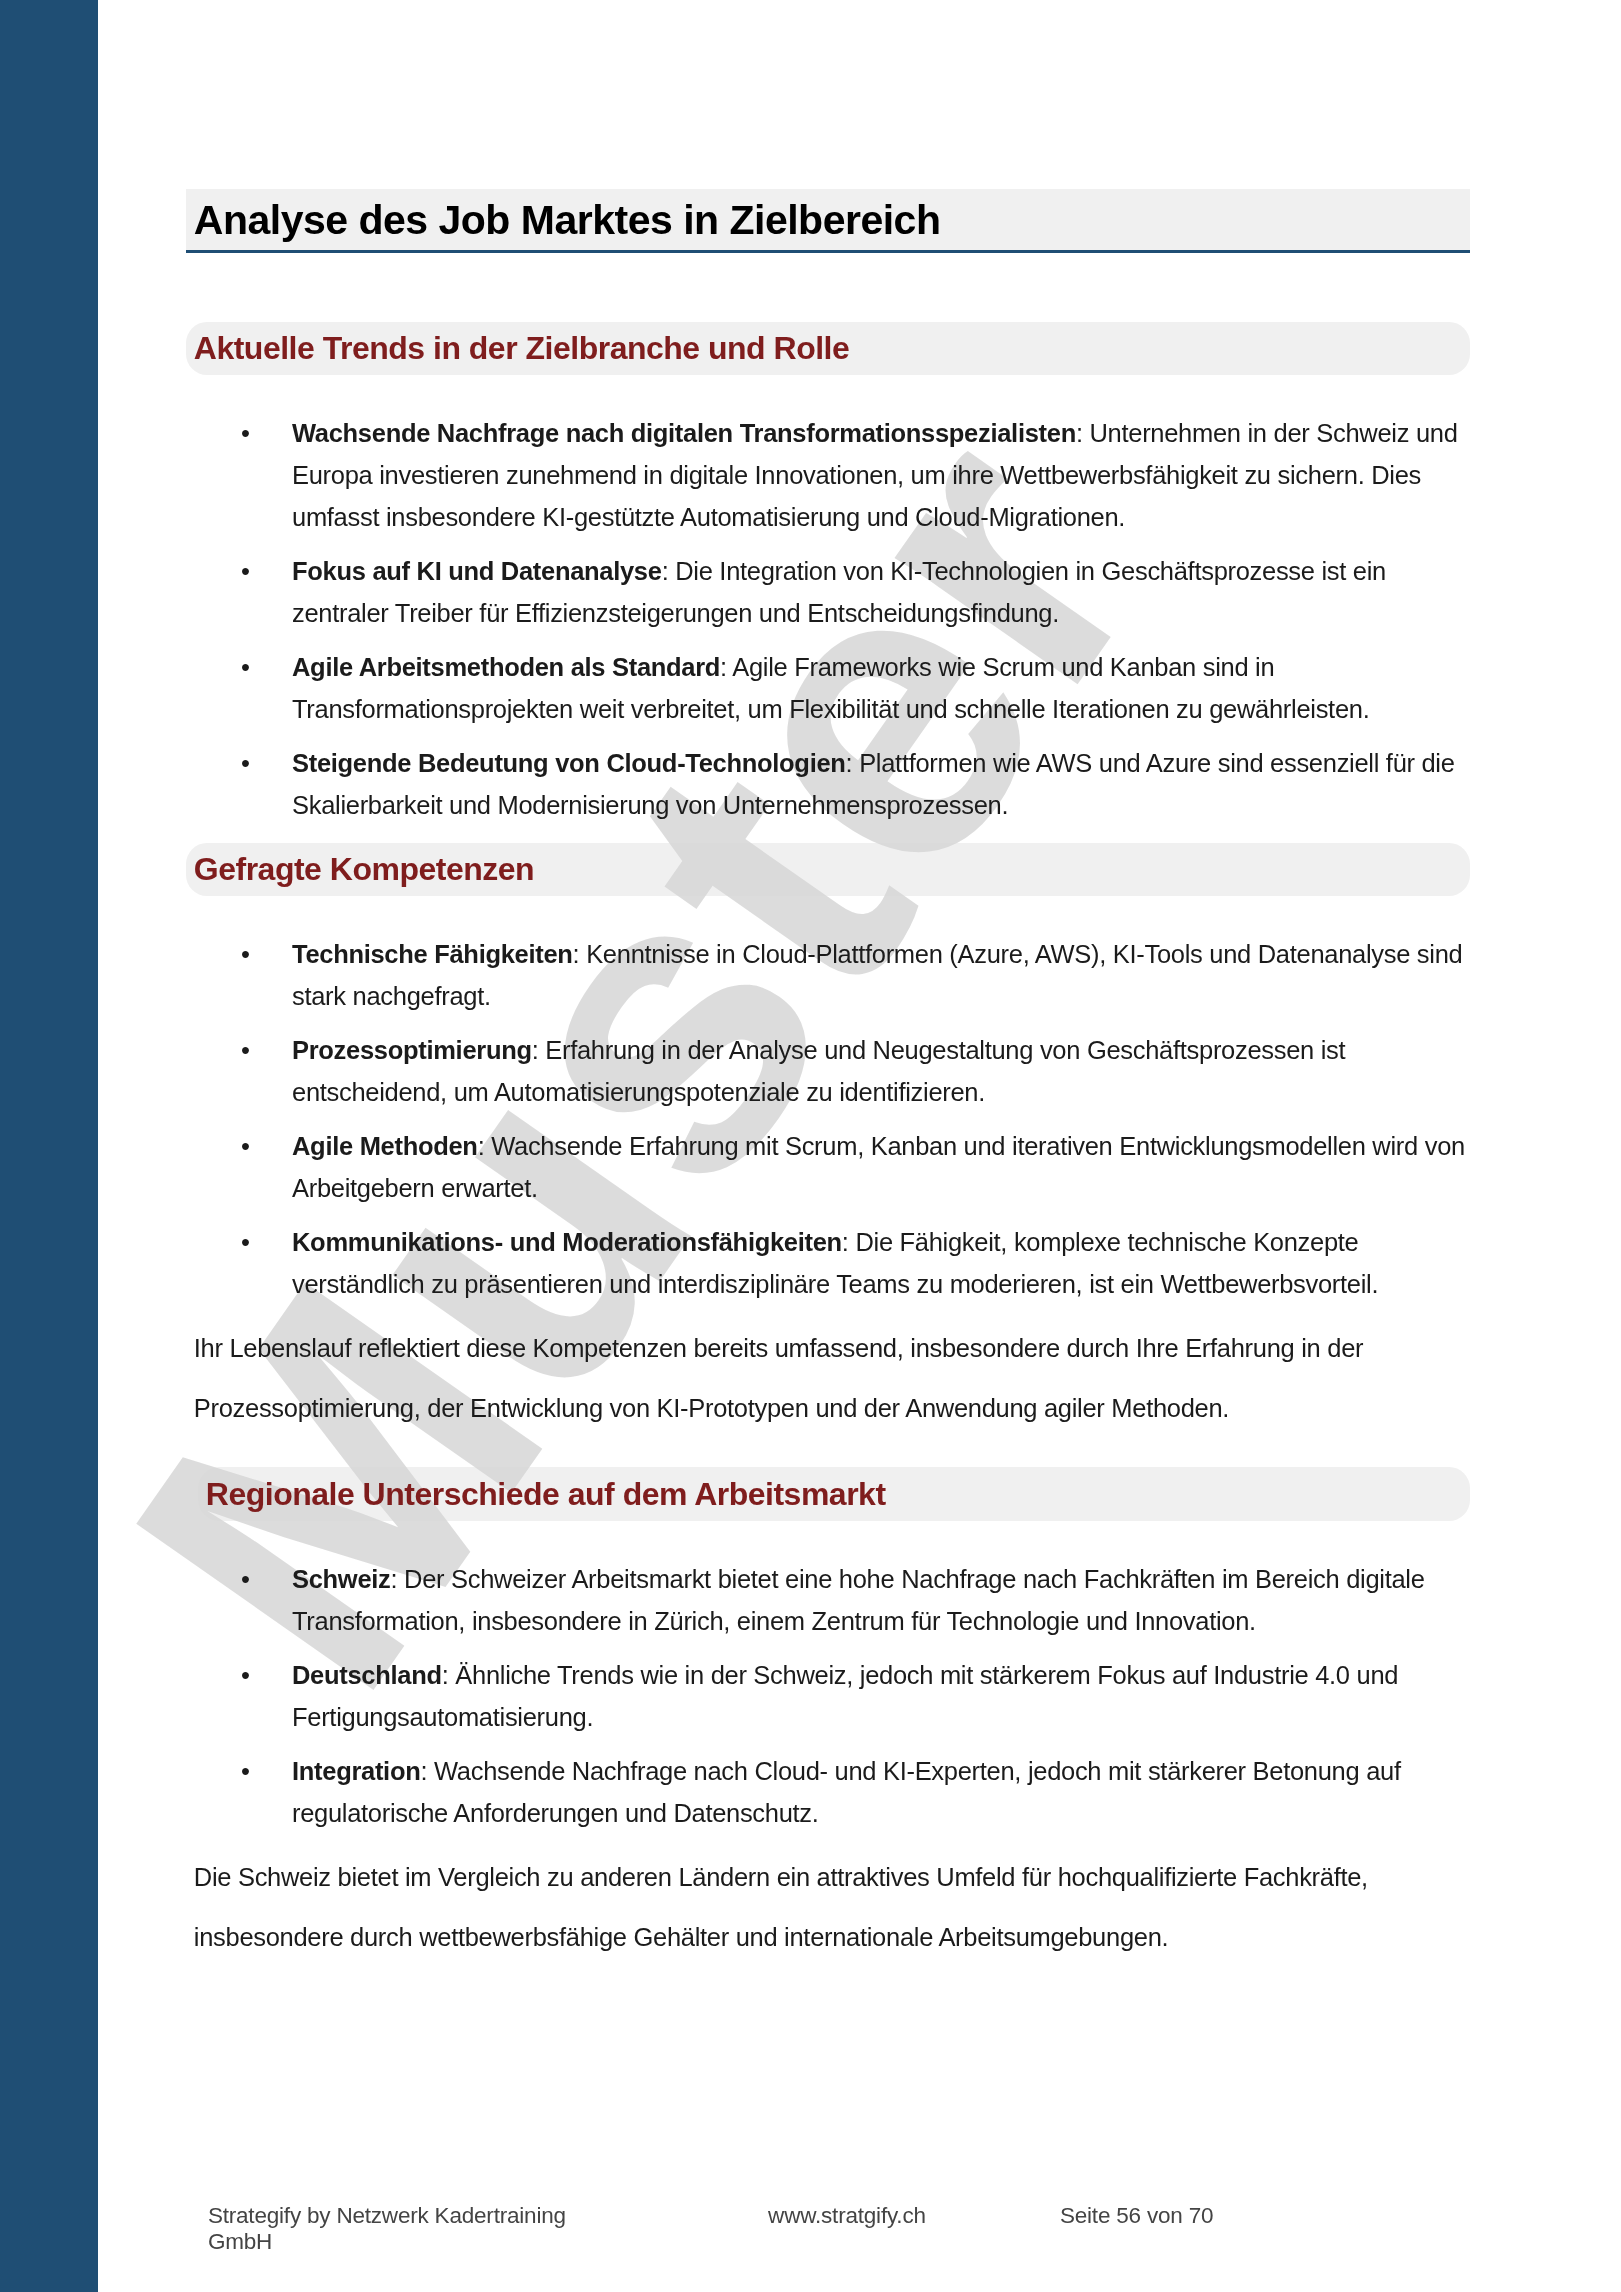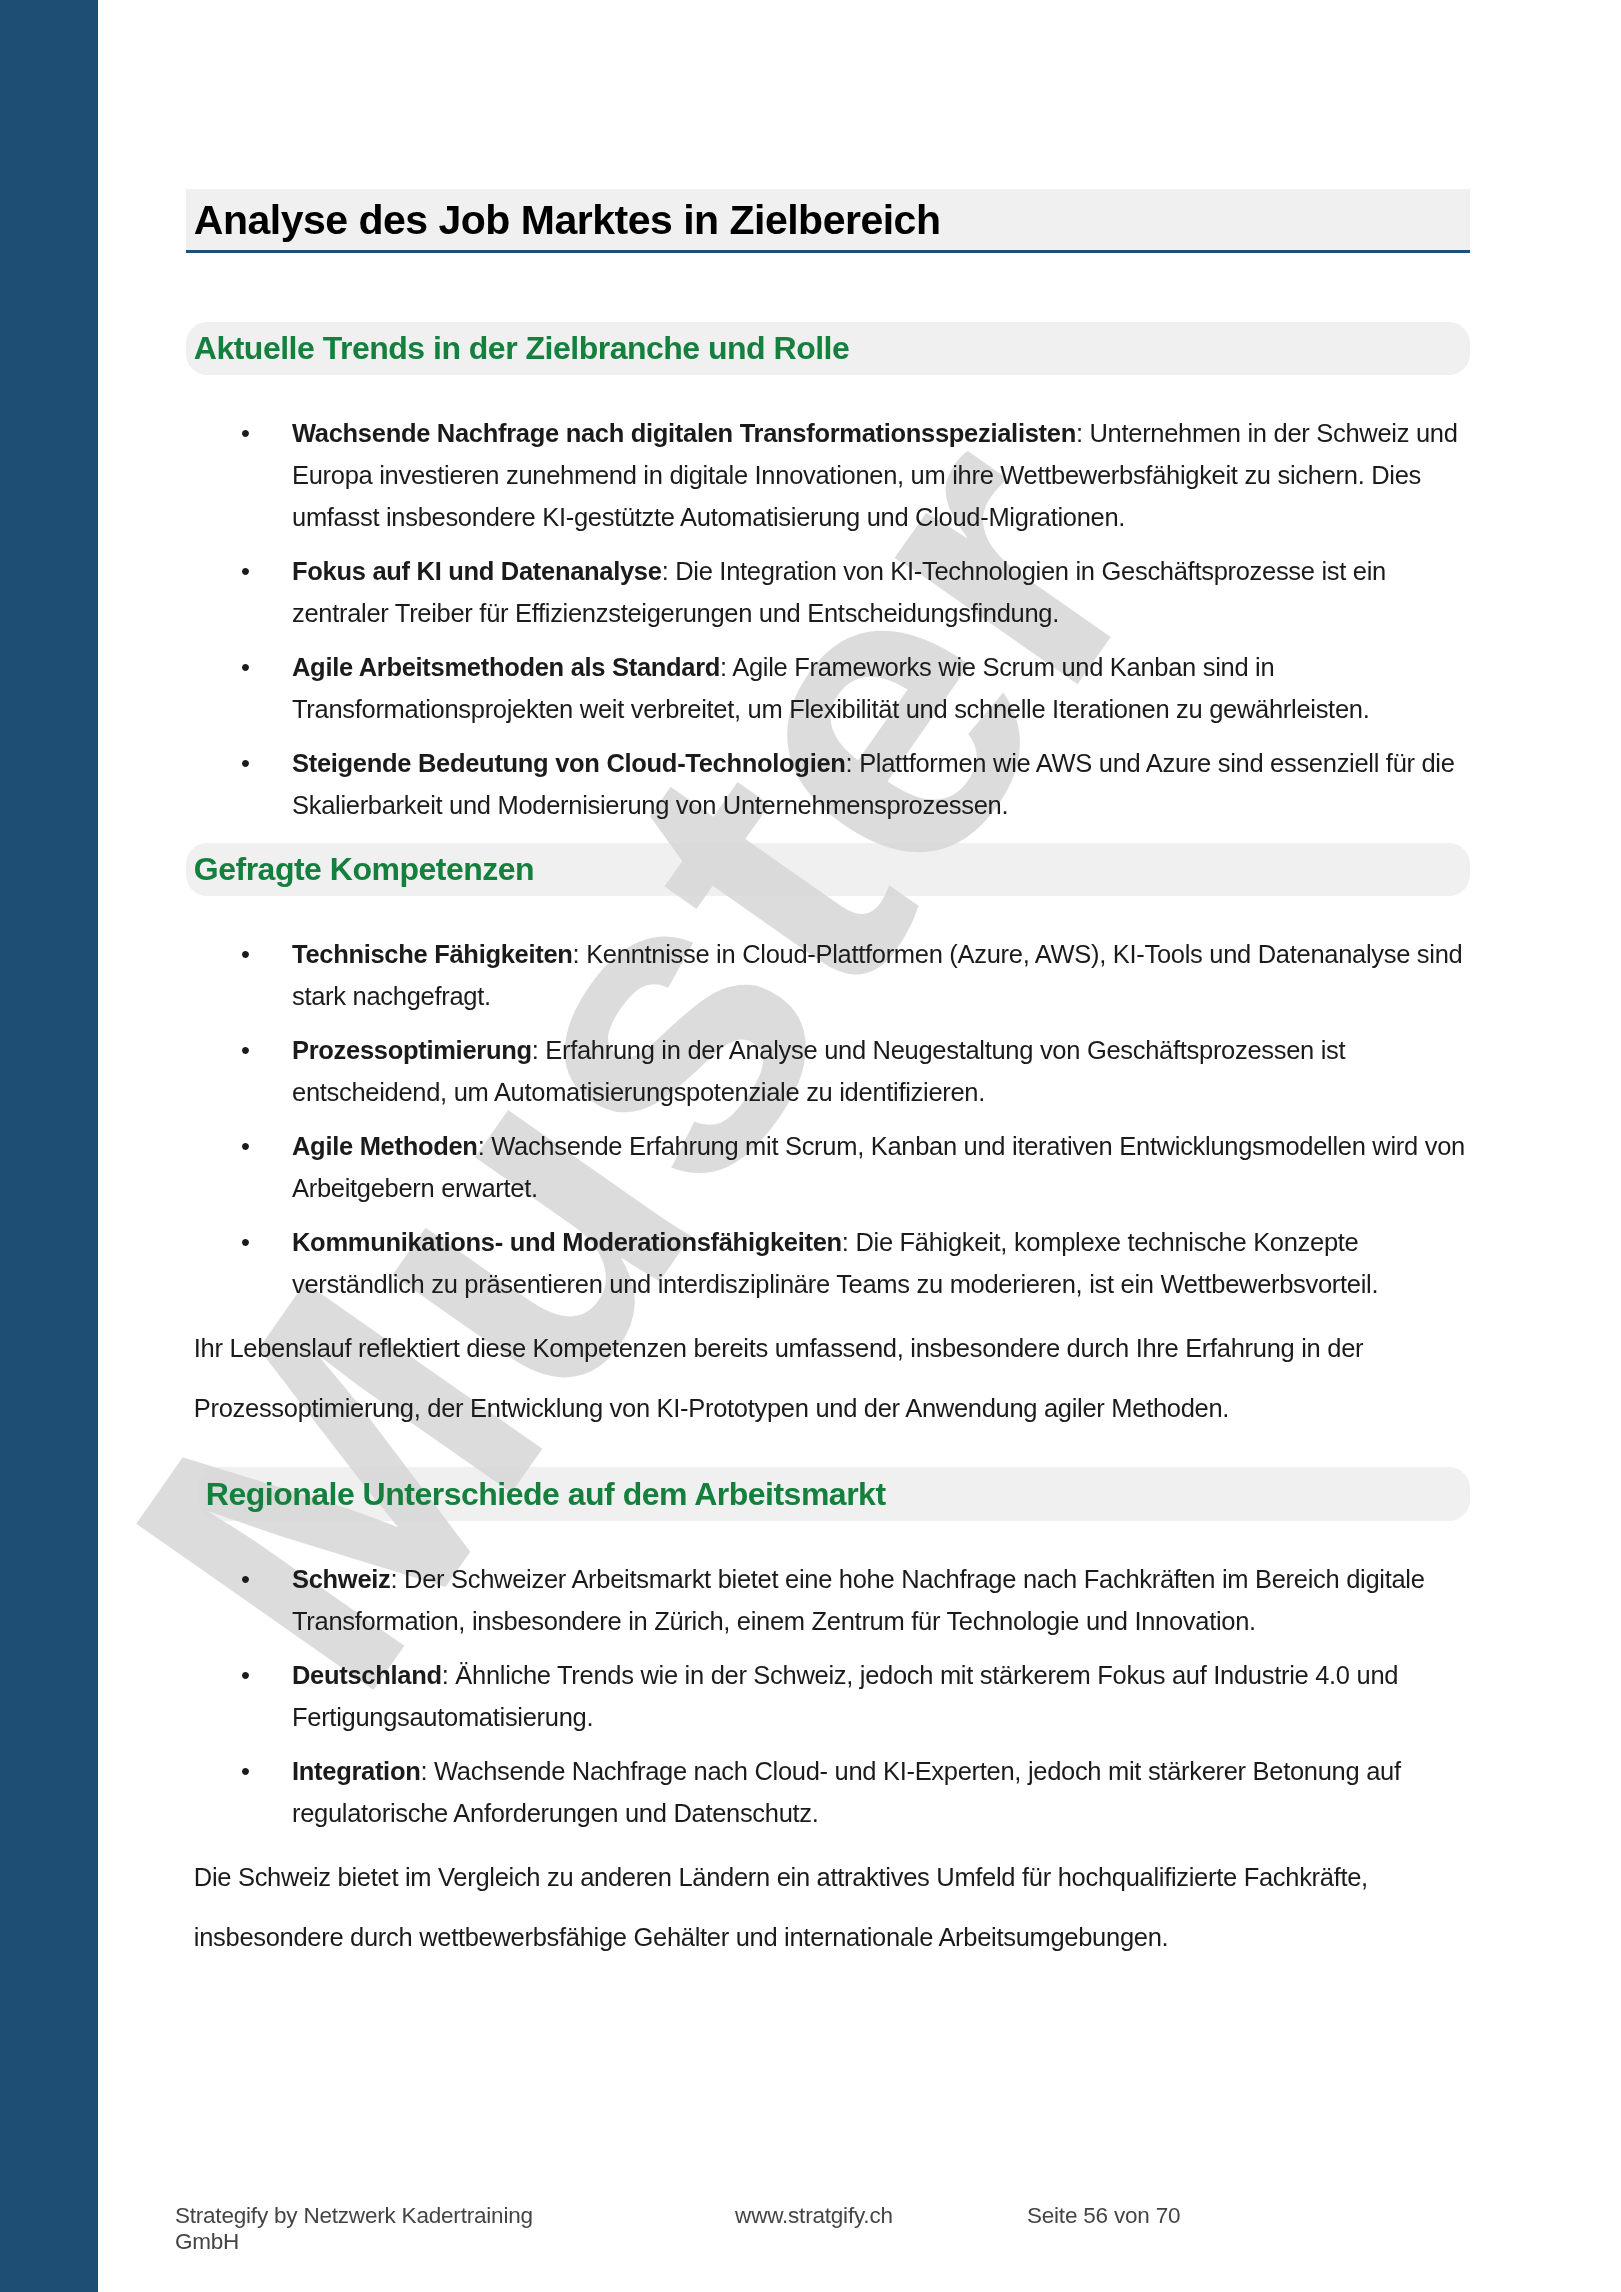--- a/index.html
+++ b/index.html
@@ -37,21 +37,21 @@
     padding:8.8px 7.8px 6.9px 7.8px;
     font-size:41px;line-height:45px;font-weight:bold;
     letter-spacing:-0.5px;
     color:#000000;
   }
   h2.section-band{
     background:#f0f0f0;
     padding:8.8px 7.8px 7.8px 7.8px;
     font-size:32px;line-height:37px;font-weight:bold;
     letter-spacing:-0.5px;
-    color:#15803d;
+    color:#7f1d1d;
     border-radius:21px;
   }
   h2.s1{margin:69px 0 0 0;}
   h2.s2{margin:17px 0 0 0;}
   h2.s3{margin:29px 0 0 12px;}
   
   h1 > span, h2 > span{position:relative;z-index:3;}
   ul.bullets{
     list-style:none;
     margin:37px 0 0 0;padding:0;
@@ -68,21 +68,21 @@
     font-size:25.5px;line-height:42px;
   }
   p.body-par{
     position:relative;z-index:3;
     margin:13.7px 0 0 0;padding:0 7.8px;
     font-size:25.5px;line-height:60px;
     letter-spacing:-0.3px;
   }
   .footer{
     position:absolute;z-index:3;
-    left:169px;top:2203px;width:1284px;
+    left:202px;top:2203px;width:1284px;
     display:flex;align-items:flex-start;
     font-size:22.5px;color:#444444;
     letter-spacing:-0.2px;
   }
   .footer .f-left{flex:1;text-align:left;padding-left:5.9px;}
   .footer .f-center{flex:1;text-align:center;}
   .footer .f-right{flex:1;text-align:left;}
 </style>
 </head>
 <body>

